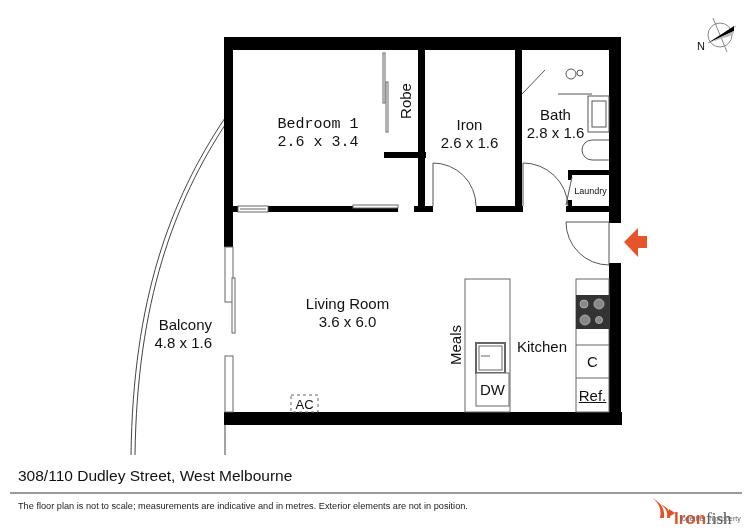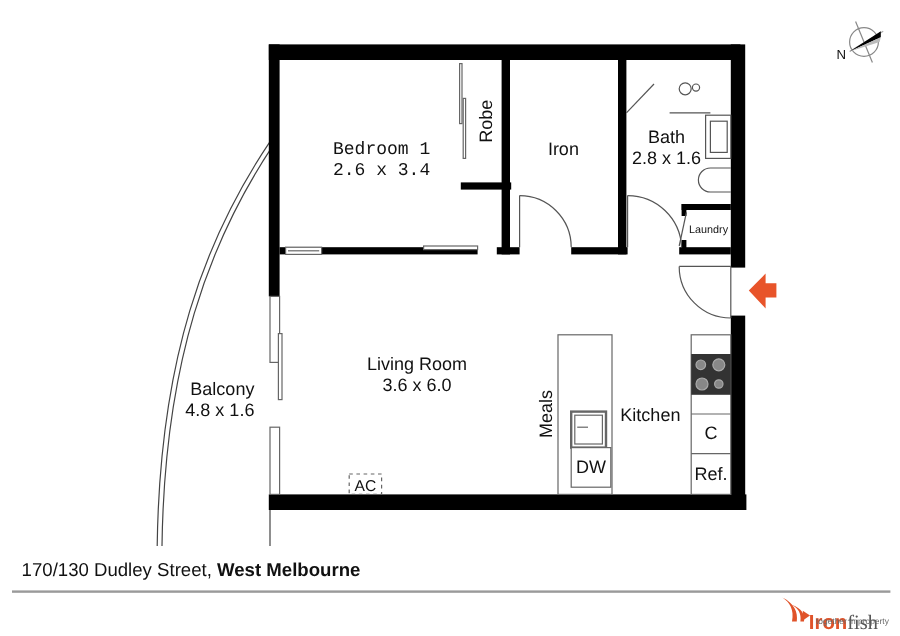--- a/index.html
+++ b/index.html
@@ -2,21 +2,21 @@
 <html><head>
 <meta charset="utf-8">
 <style>
   html, body { margin:0; padding:0; background:#ffffff; }
   body { width:750px; height:530px; position:relative; overflow:hidden; font-family:"Liberation Sans", sans-serif; color:#000; }
   svg.plan { position:absolute; left:0; top:0; width:750px; height:530px; }
   .lbl { position:absolute; font-size:15px; line-height:18px; text-align:center; white-space:nowrap; color:#111; }
   .lbl-sm { font-size:11px; }
   .vert { transform:rotate(-90deg); transform-origin:center center; }
   .address { position:absolute; left:18px; top:467px; font-size:15.5px; color:#111; }
-  .address b { font-weight:bold; }
+  .address b { font-weight:normal; }
   .rule { position:absolute; left:10px; top:492px; width:732px; height:2px; background:#9a9a9a; }
   .disc { position:absolute; left:18px; top:500px; font-size:9.2px; line-height:13.5px; color:#222; }
   .brand { position:absolute; left:650px; top:496px; width:95px; height:30px; }
   .brand-name { position:absolute; left:24px; top:13px; font-size:17px; font-weight:bold; color:#e0532a; font-family:"Liberation Sans", sans-serif; }
   .brand-name .fish { font-family:"Liberation Serif", serif; font-weight:normal; color:#555; }
   .brand-tag { position:absolute; left:30px; top:19px; font-size:7px; color:#666; }
 </style>
 </head>
 <body>
 
@@ -117,20 +117,21 @@
 <div class="lbl" style="left:697px;top:37px;font-size:11px;">N</div>
 
 <div class="lbl" style="left:268px;top:116px;width:100px;font-family:Liberation Mono, monospace;">
   <div>Bedroom 1</div>
   <div>2.6 x 3.4</div>
 </div>
 <div class="lbl vert" style="left:384px;top:92px;width:44px;">Robe</div>
 
 <div class="lbl" style="left:422px;top:116px;width:95px;">
   <div>Iron</div>
+  <div>2.6 x 1.6</div>
 </div>
 
 <div class="lbl" style="left:518px;top:106px;width:75px;">
   <div>Bath</div>
   <div>2.8 x 1.6</div>
 </div>
 
 <div class="lbl lbl-sm" style="left:572px;top:182px;width:37px;font-size:9px;">Laundry</div>
 
 <div class="lbl" style="left:290px;top:295px;width:115px;">
@@ -142,30 +143,31 @@
   <div>Balcony</div>
   <div>4.8 x 1.6</div>
 </div>
 
 <div class="lbl vert" style="left:433px;top:336px;width:46px;">Meals</div>
 <div class="lbl" style="left:512px;top:338px;width:60px;">Kitchen</div>
 
 <div class="lbl" style="left:291px;top:396px;width:27px;font-size:13px;">AC</div>
 <div class="lbl" style="left:476px;top:381px;width:33px;">DW</div>
 <div class="lbl" style="left:576px;top:353px;width:33px;">C</div>
-<div class="lbl" style="left:576px;top:387px;width:33px;">Ref.</div>
+<div class="lbl" style="left:576px;top:387px;width:33px;text-decoration:underline;">Ref.</div>
 
 <div class="address">
-  <span>170/130 Dudley Street,</span>
+  <span>308/110 Dudley Street,</span>
   <b>West Melbourne</b>
 </div>
 
 <div class="rule"></div>
 
 <div class="disc">
+  <div>The floor plan is not to scale; measurements are indicative and in metres. Exterior elements are not in position.</div>
 </div>
 
 <div class="brand">
   <svg width="26" height="24" viewBox="0 0 26 24" style="position:absolute;left:0;top:0;">
     <path d="M2,2 C8,6 12,12 10,22 L14,22 C15,14 12,7 2,2 Z" fill="#e0532a"></path>
     <path d="M10,8 C15,11 18,15 17,22 L20,22 C21,16 18,11 10,8 Z" fill="#e0532a"></path>
     <path d="M19,13 L25,17 L19,21 Z" fill="#e0532a"></path>
   </svg>
   <div class="brand-name">
     <span>Iron</span><span class="fish">fish</span>

